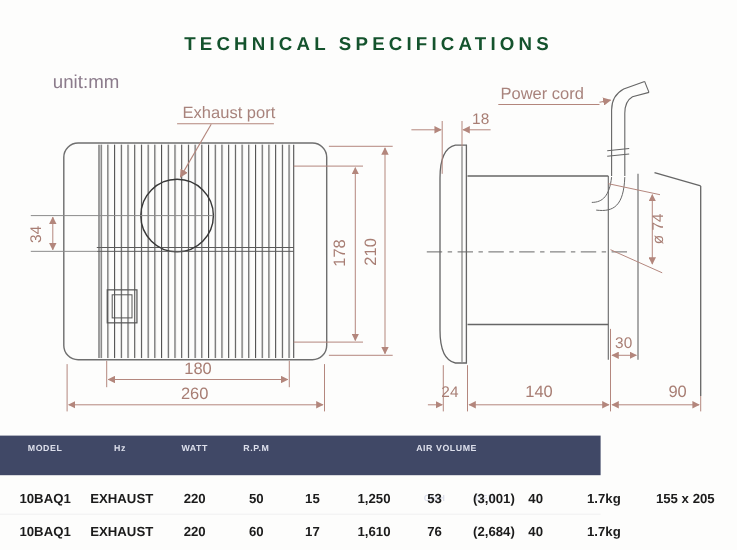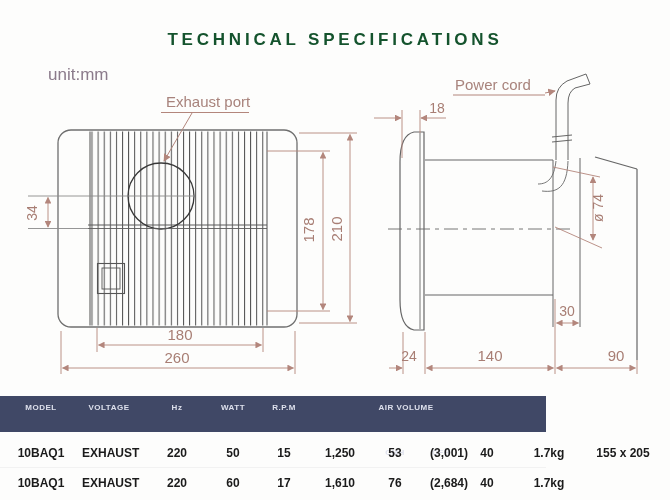--- a/index.html
+++ b/index.html
@@ -183,21 +183,20 @@
         <line x1="637" y1="360" x2="637" y2="374"></line>
         <line x1="556.5" y1="368" x2="635.5" y2="368" marker-start="url(#arr)" marker-end="url(#arr)"></line>
         <text class="dimtxt-lg" x="616" y="361" text-anchor="middle" stroke="none">90</text>
       </g>
     </g>
   </svg>
 
   <div class="spec-table">
     <div class="thead">
       <div class="th"><span>MODEL</span></div>
-      <div class="th"><span>VOLTAGE</span></div>
       <div class="th"><span>Hz</span></div>
       <div class="th"><span>WATT</span></div>
       <div class="th"><span>R.P.M</span></div>
       <div class="th th-group">
         <div>AIR VOLUME</div>
         <div class="subrow">
           <span>CMH</span>
           <span>CFH</span>
         </div>
       </div>

